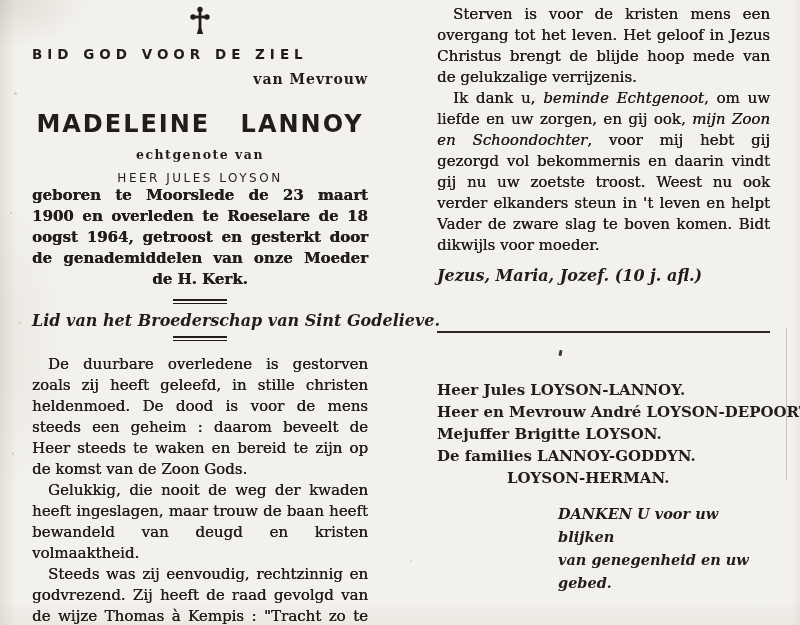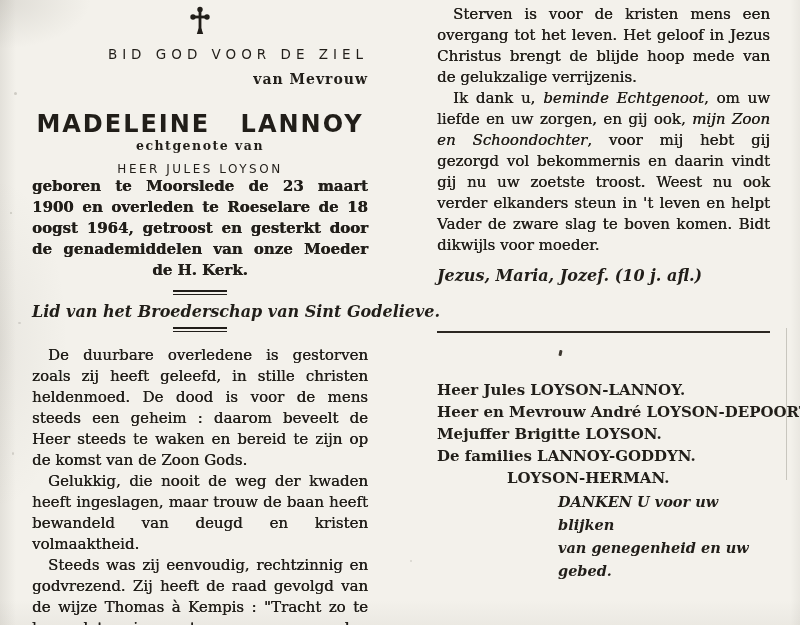--- a/index.html
+++ b/index.html
@@ -21,31 +21,31 @@
       linear-gradient(270deg, rgba(110,105,95,.07), transparent 1.2%),
       linear-gradient(0deg, rgba(110,105,95,.06), transparent 4%);
   }
   .col{position:absolute;}
   .left-col{left:32px;top:6px;width:336px;}
   .right-col{left:437px;top:4px;width:333px;}
 
   
   .cross-wrap{text-align:center;height:30px;}
   .invocation{
-    margin-top:10px;text-align:right;
+    margin-top:10px;text-align:left;
     font-family:"DejaVu Sans", sans-serif;
-    font-weight:normal;font-size:13.5px;letter-spacing:5px;
+    font-weight:bold;font-size:13.5px;letter-spacing:5px;
   }
   .subtitle{margin-top:9px;text-align:right;font-weight:bold;font-size:14px;letter-spacing:1px;}
   .deceased-name{
     margin-top:23px;text-align:center;
     font-family:"DejaVu Sans", sans-serif;
     font-weight:bold;font-size:24px;letter-spacing:2px;word-spacing:20px;
   }
-  .relation{text-align:center;font-weight:bold;font-size:12.5px;letter-spacing:1.5px;}
+  .relation{margin-top:9px;text-align:center;font-weight:bold;font-size:12.5px;letter-spacing:1.5px;}
   .spouse{
     margin-top:9px;text-align:center;
     font-family:"DejaVu Sans", sans-serif;
     font-weight:normal;font-size:12px;letter-spacing:2.5px;
   }
   .vitals{
     margin-top:11px;font-weight:bold;font-size:16px;line-height:23px;
     text-align:justify;text-align-last:center;
   }
   .short-rule{
@@ -69,21 +69,21 @@
   
   .prayer-invocation{
     margin-top:10px;text-align:left;
     font-weight:bold;font-style:italic;font-size:16px;
   }
   .column-rule{margin-top:46px;height:0;border-top:2.5px solid #2b2722;}
   .mourners{margin-top:46px;font-weight:bold;font-size:15px;line-height:22px;}
   .mourner{white-space:nowrap;}
   .mourner.indent{padding-left:70px;}
   .gratitude-note{
-    margin-top:1px;margin-left:auto;width:212px;
+    margin-top:13px;margin-left:auto;width:212px;
     font-weight:bold;font-style:italic;font-size:14.5px;line-height:23px;
   }
 
   
   .noise{position:absolute;pointer-events:none;}
   .noise.vline{left:786px;top:328px;width:1px;height:152px;background:rgba(90,85,75,.28);}
   .noise.speck-apostrophe{left:559px;top:350px;width:3px;height:6px;background:#3d3830;transform:rotate(12deg);border-radius:1px;}
   .noise.dot1{left:14px;top:92px;width:3px;height:3px;background:rgba(100,95,85,.25);border-radius:50%;}
   .noise.dot2{left:10px;top:212px;width:2px;height:2px;background:rgba(100,95,85,.25);border-radius:50%;}
   .noise.dot3{left:18px;top:322px;width:3px;height:2px;background:rgba(100,95,85,.2);border-radius:50%;}

